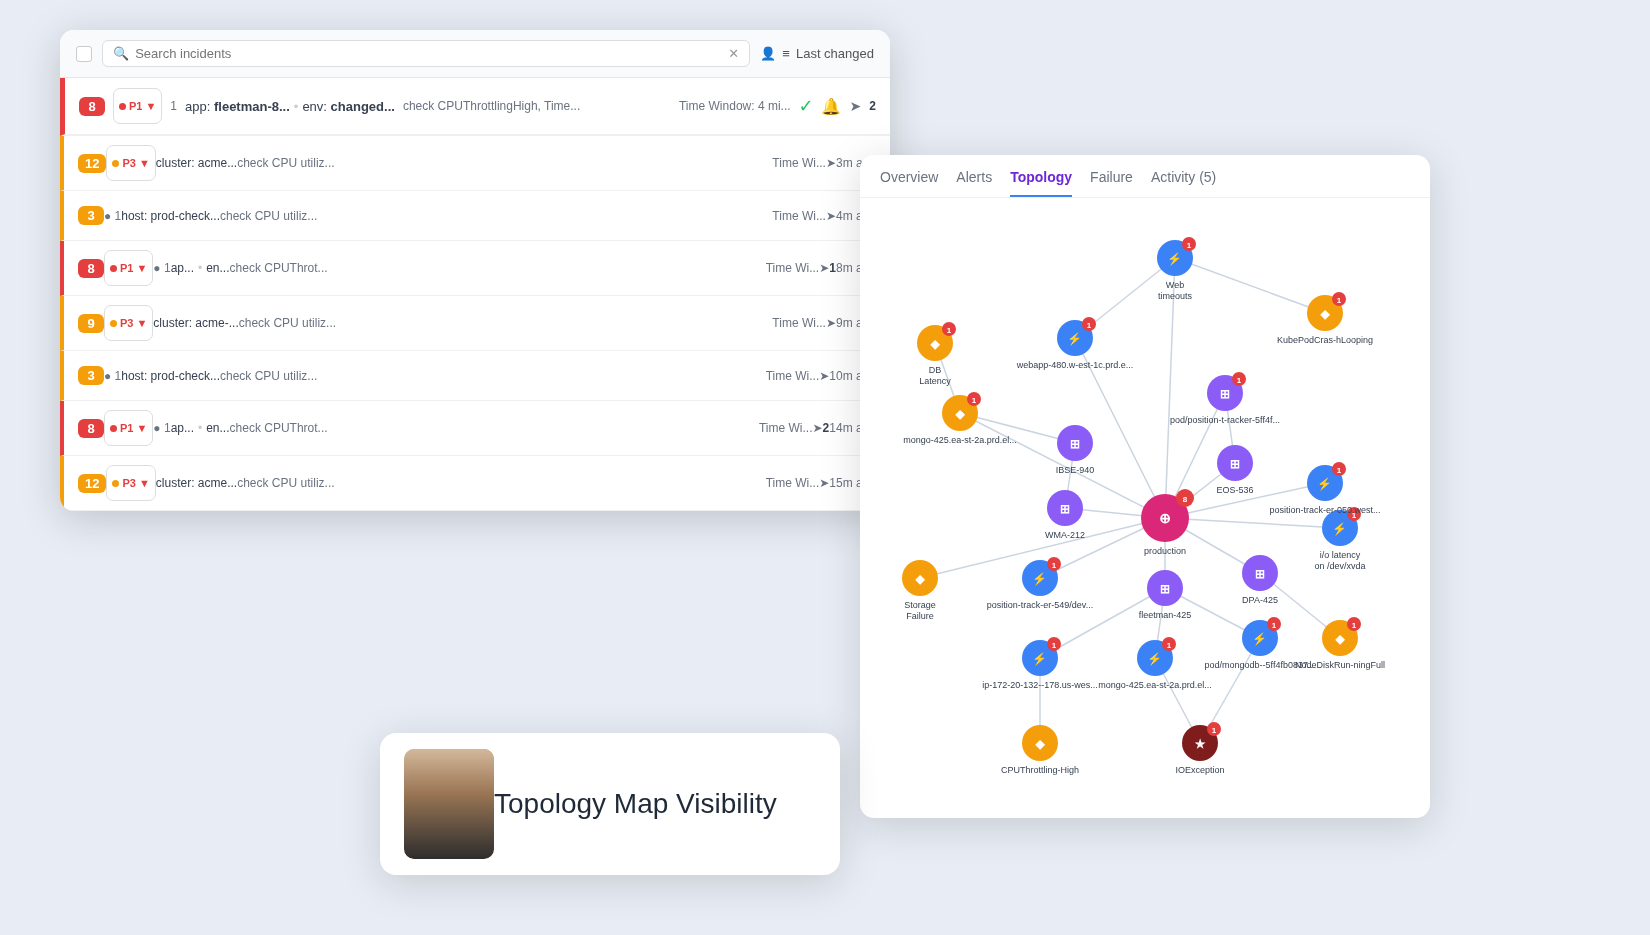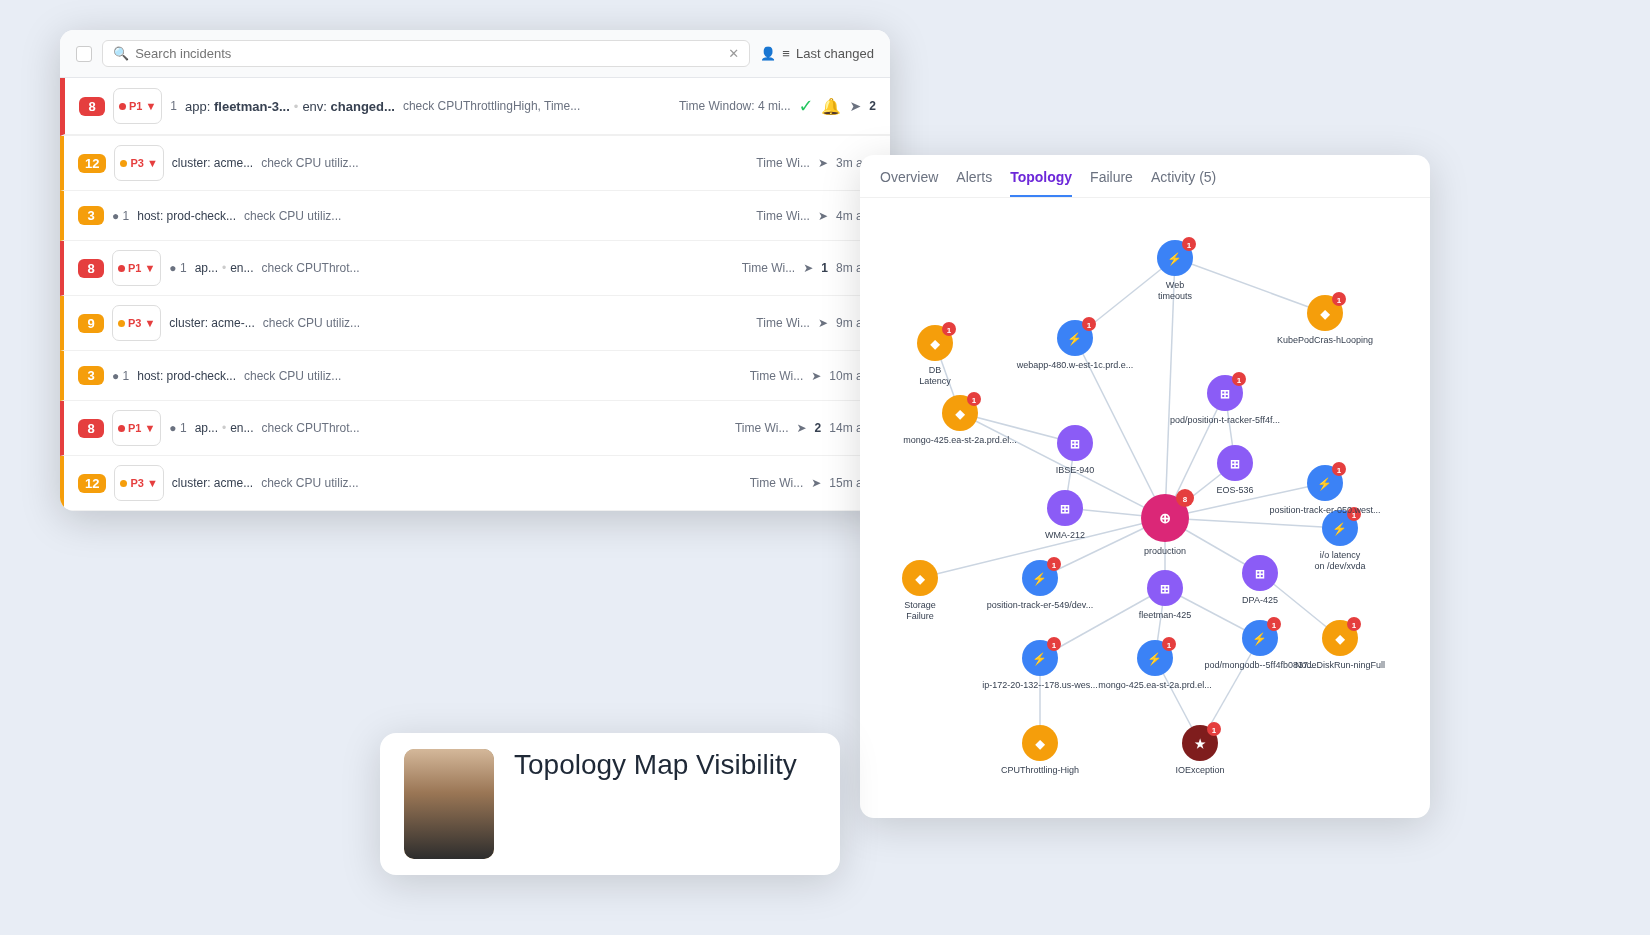--- a/index.html
+++ b/index.html
@@ -121,21 +121,20 @@
     .forward-icon { color: #6b7280; font-size: 12px; }
     .count-badge { font-size: 12px; color: #374151; font-weight: 600; }
     .time-ago { font-size: 12px; color: #6b7280; white-space: nowrap; }
 
     .incident-row {
       display: flex;
       align-items: center;
       padding: 9px 14px;
       border-bottom: 1px solid #f0f0f0;
       border-left: 4px solid transparent;
-      gap: 8px;
       min-height: 50px;
     }
 
     .incident-row.orange-accent { border-left-color: #f59e0b; }
     .incident-row.red-accent { border-left-color: #e53e3e; }
 
     
     .topology-panel {
       position: absolute;
       top: 155px;
@@ -185,22 +184,22 @@
     
     .bottom-card {
       position: absolute;
       bottom: 60px;
       left: 380px;
       width: 460px;
       background: #fff;
       border-radius: 16px;
       box-shadow: 0 8px 40px rgba(0,0,0,0.15);
       display: flex;
+      align-items: center;
       padding: 16px 24px;
-      gap: 20px;
     }
 
     .avatar-img {
       width: 90px;
       height: 110px;
       border-radius: 10px;
       background: linear-gradient(135deg, #c4a882, #8b6f47);
       overflow: hidden;
       flex-shrink: 0;
       position: relative;
@@ -258,21 +257,21 @@
 
   <div class="header-row">
     <span class="incident-num-badge red">8</span>
     <div class="priority-badge">
       <span class="dot"></span>
       <span>P1</span>
       <span>▼</span>
     </div>
     <span class="linked-count">1</span>
     <div class="incident-labels">
-      <span>app: <span class="bold">fleetman-3...</span></span>
+      <span>app: <span class="bold">fleetman-8...</span></span>
       <span style="color:#ccc">•</span>
       <span>env: <span class="bold">changed...</span></span>
     </div>
     <span class="incident-check">check CPUThrottlingHigh, Time...</span>
     <span class="incident-time-window">Time Window: 4 mi...</span>
     <span class="check-icon">✓</span>
     <span class="bell-icon">🔔</span>
     <span class="forward-arrow">➤</span>
     <span class="count-badge">2</span>
   </div>

